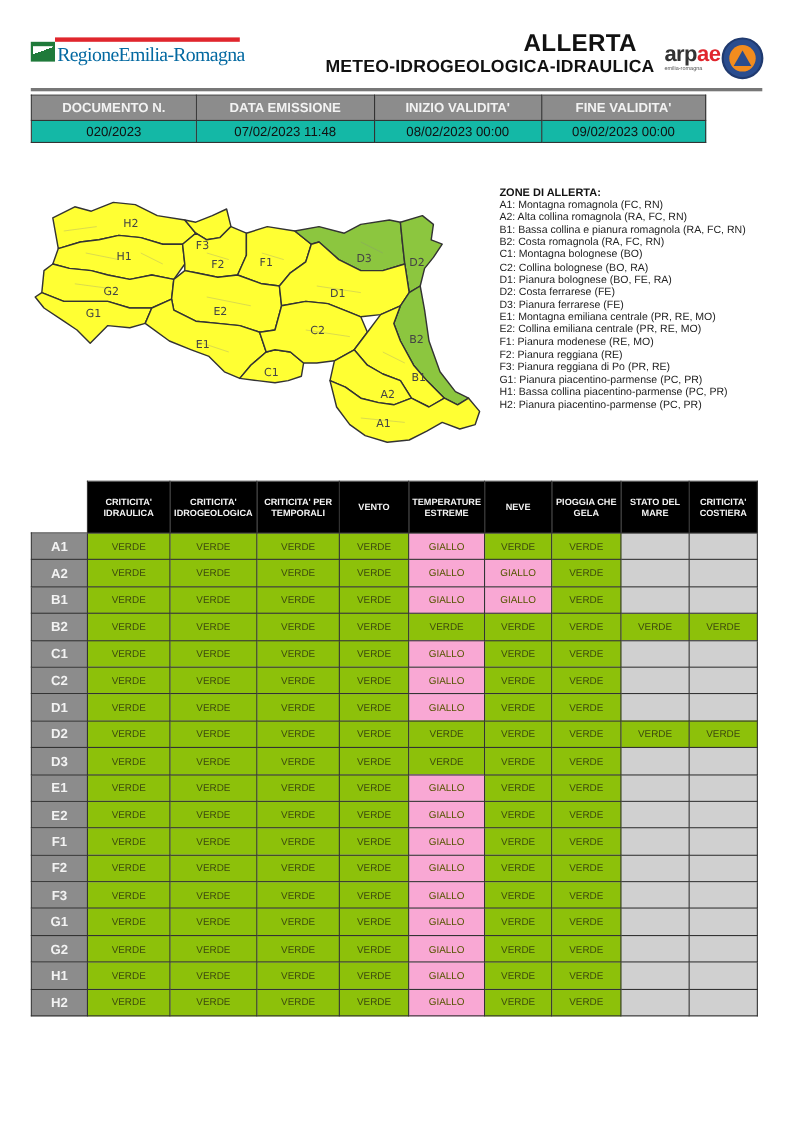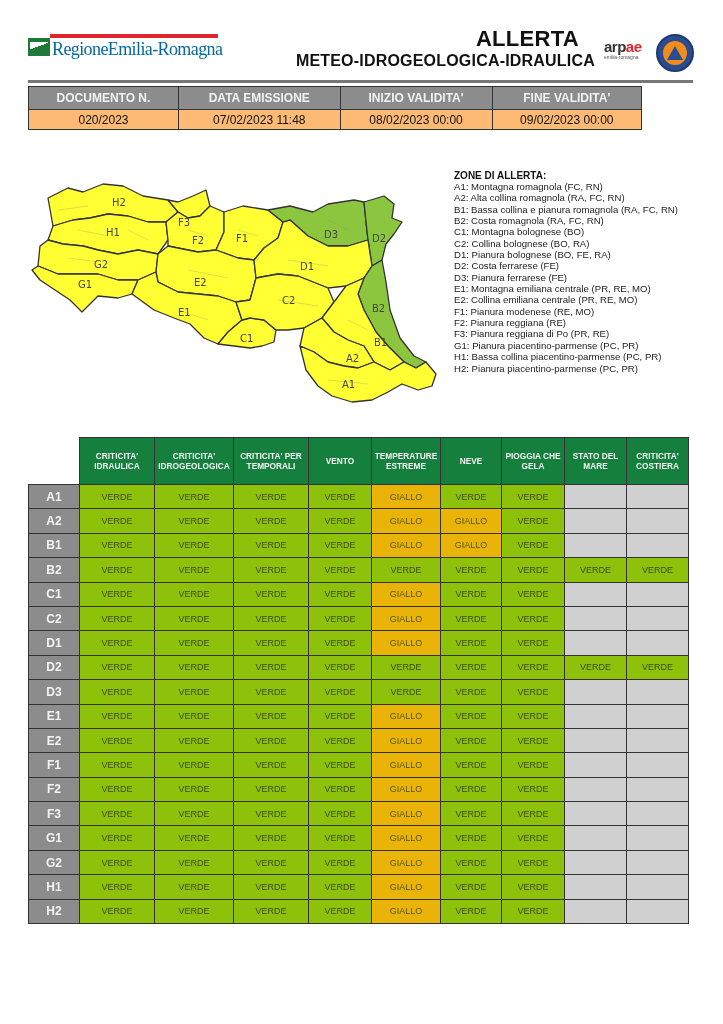--- a/index.html
+++ b/index.html
@@ -11,55 +11,55 @@
     .logo-region .redbar { position: absolute; left: 22px; top: 0; width: 168px; height: 4px; background: #e0262d; }
     .logo-region .flag { position: absolute; left: 0; top: 4px; width: 22px; height: 18px; background: #1f7a3a; }
     .logo-region .flag::after { content: ""; position: absolute; left: 2px; top: 4px; width: 18px; height: 10px;
       background: linear-gradient(160deg, #ffffff 0 45%, #1f7a3a 45% 100%); }
     .logo-region .name { position: absolute; left: 24px; top: 5px; font-family: "Liberation Serif", serif; font-size: 18px;
       color: #0369a1; letter-spacing: -0.6px; white-space: nowrap; }
 
     .title-main { position: absolute; right: 144px; top: 26px; font-size: 22px; font-weight: bold; letter-spacing: 0.3px; }
     .title-sub { position: absolute; right: 128px; top: 52px; font-size: 16px; font-weight: bold; letter-spacing: 0.2px; }
     .arpae { position: absolute; left: 604px; top: 38px; width: 46px; }
-    .arpae .brand { font-size: 15px; font-weight: bold; color: #333; letter-spacing: -0.5px; }
+    .arpae .brand { font-size: 20px; font-weight: bold; color: #333; letter-spacing: -0.5px; }
     .arpae .brand .ae { color: #e0262d; }
     .arpae .sub { font-size: 5px; color: #555; margin-top: -1px; }
     .protciv { position: absolute; left: 656px; top: 34px; width: 38px; height: 38px; border-radius: 50%; background: #2a4d8f;
       border: 2px solid #203a6f; }
     .protciv::before { content: ""; position: absolute; left: 5px; top: 5px; width: 24px; height: 24px; border-radius: 50%; background: #f28c1e; }
     .protciv::after { content: ""; position: absolute; left: 9px; top: 10px; width: 0; height: 0;
       border-left: 8px solid transparent; border-right: 8px solid transparent; border-bottom: 14px solid #2a4d8f; }
 
     .rule { position: absolute; left: 28px; top: 80px; width: 665px; height: 3px; background: #777; }
 
     
     .docinfo { position: absolute; left: 28px; top: 86px; width: 614px; border-collapse: collapse; }
     .docinfo th { background: #8c8c8c; color: #f2f2f2; font-size: 12px; font-weight: bold; height: 23px; border: 1.5px solid #333; }
-    .docinfo td { background: #fdba74; font-size: 12px; text-align: center; height: 20px; border: 1.5px solid #333; }
+    .docinfo td { background: #14b8a6; font-size: 12px; text-align: center; height: 20px; border: 1.5px solid #333; }
 
     
     .map { position: absolute; left: 28px; top: 170px; width: 420px; height: 242px; }
     .map svg { width: 100%; height: 100%; }
     .map .zl { font-family: "DejaVu Sans", sans-serif; font-size: 10px; fill: #444; }
 
     
     .legend { position: absolute; left: 454px; top: 170px; width: 265px; }
     .legend .lt { font-size: 10px; font-weight: bold; }
     .legend .li { font-size: 9.6px; line-height: 11.35px; color: #222; white-space: nowrap; }
 
     
     .alerts { position: absolute; left: 28px; top: 437px; border-collapse: collapse; table-layout: fixed; }
-    .alerts th { background: #15803d; color: #f3f3f3; font-size: 8.3px; font-weight: bold; height: 47px; border: 1.5px solid #333;
+    .alerts th { background: #000000; color: #f3f3f3; font-size: 8.3px; font-weight: bold; height: 47px; border: 1.5px solid #333;
       line-height: 10px; padding: 0 1px; vertical-align: middle; }
     .alerts th.blank { background: #ffffff; border: none; }
     .alerts td { height: 24.4px; border: 1.5px solid #333; text-align: center; font-size: 9px; color: #3d4a0e; }
     .alerts td.zone { background: #8c8c8c; color: #f3f3f3; font-size: 12px; font-weight: bold; }
     .alerts td.verde { background: #8dc10a; }
-    .alerts td.giallo { background: #eab308; color: #555500; }
+    .alerts td.giallo { background: #f9a8d4; color: #555500; }
     .alerts td.na { background: #d0d0d0; }
   </style>
 </head>
 <body>
 
 <div class="logo-region">
   <div class="redbar"></div>
   <div class="flag"></div>
   <div class="name">RegioneEmilia-Romagna</div>
 </div>

